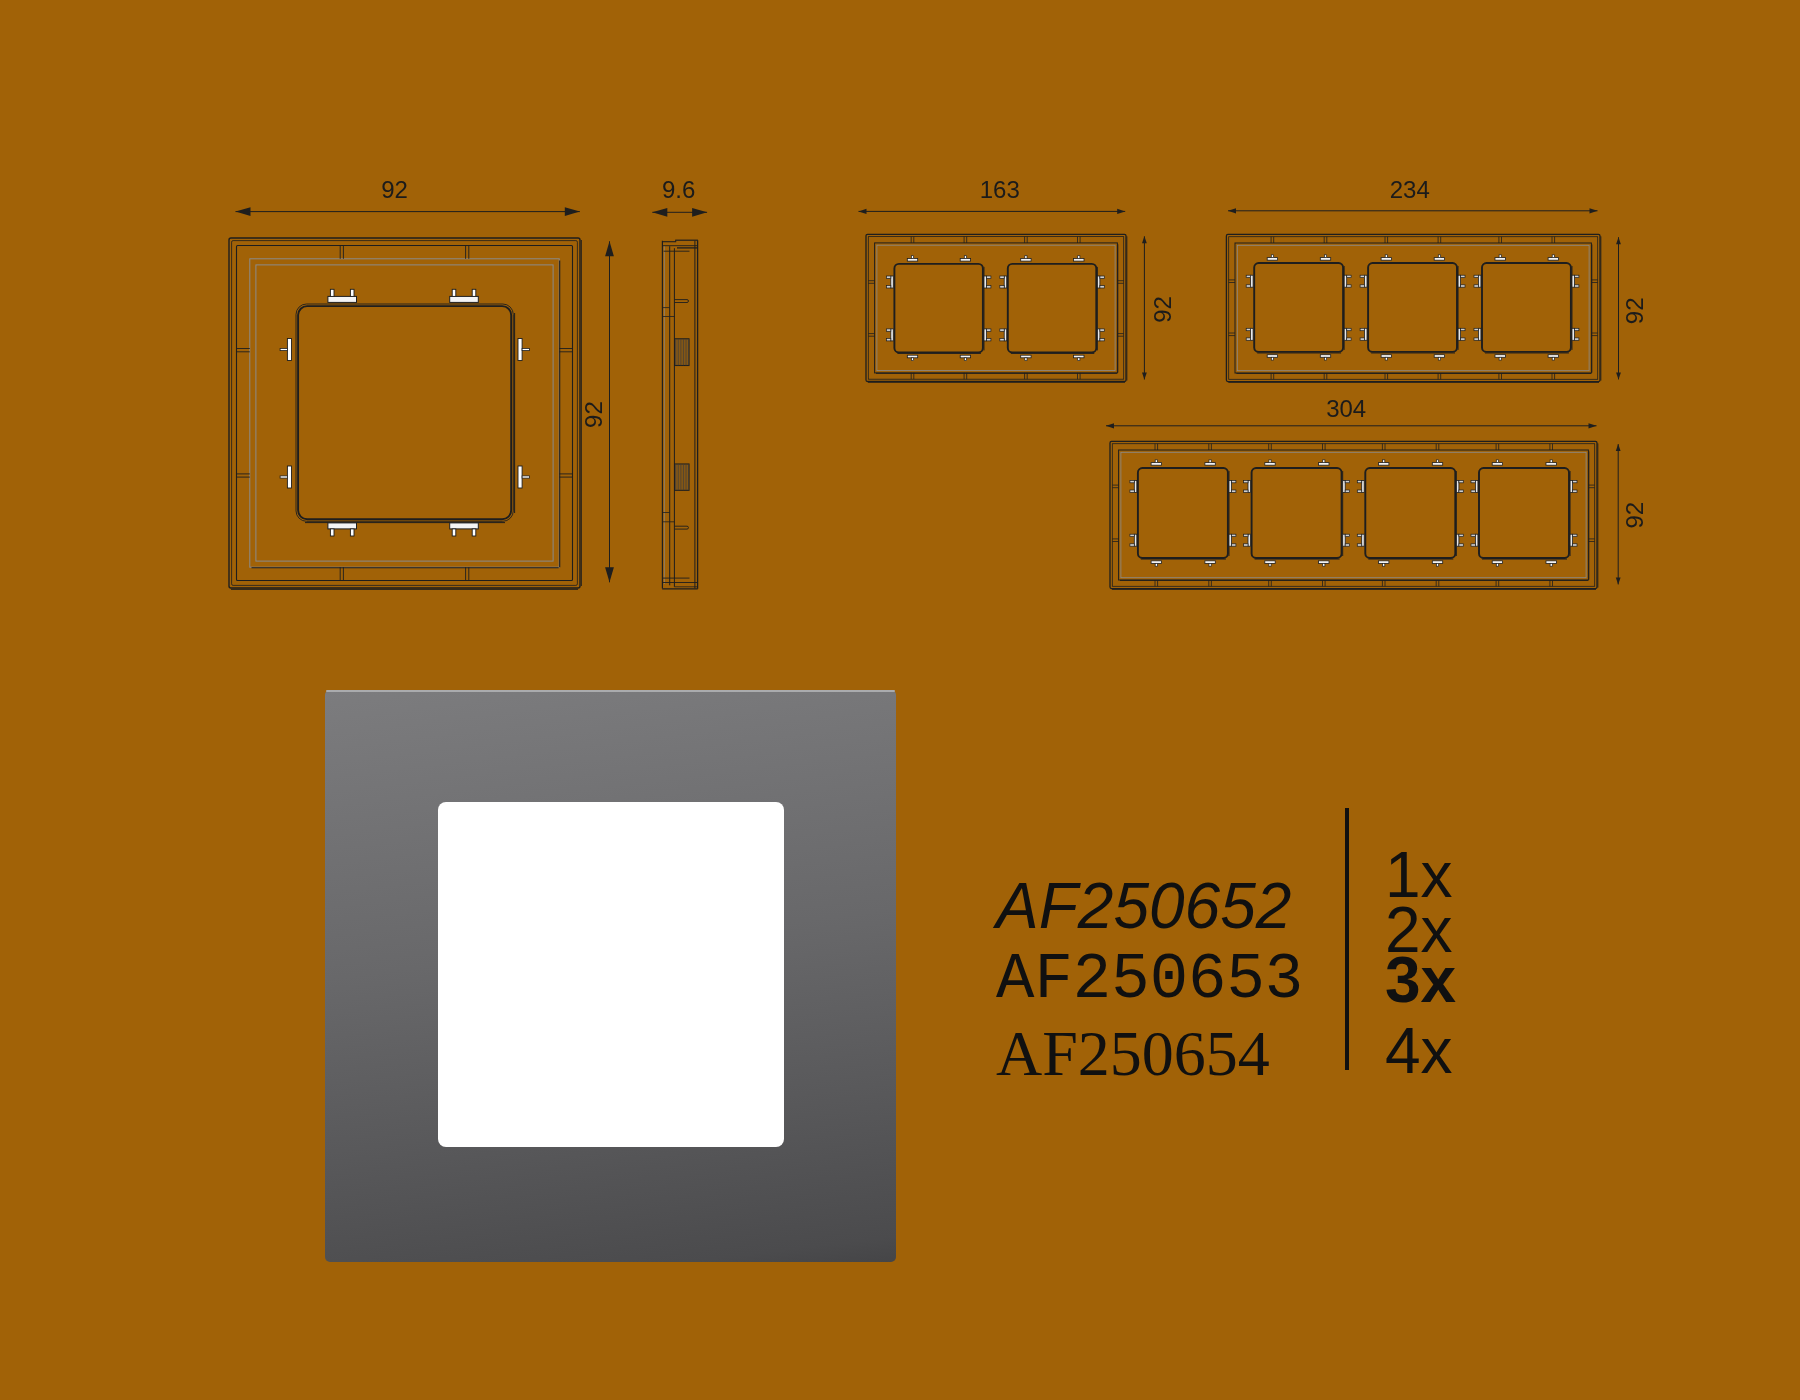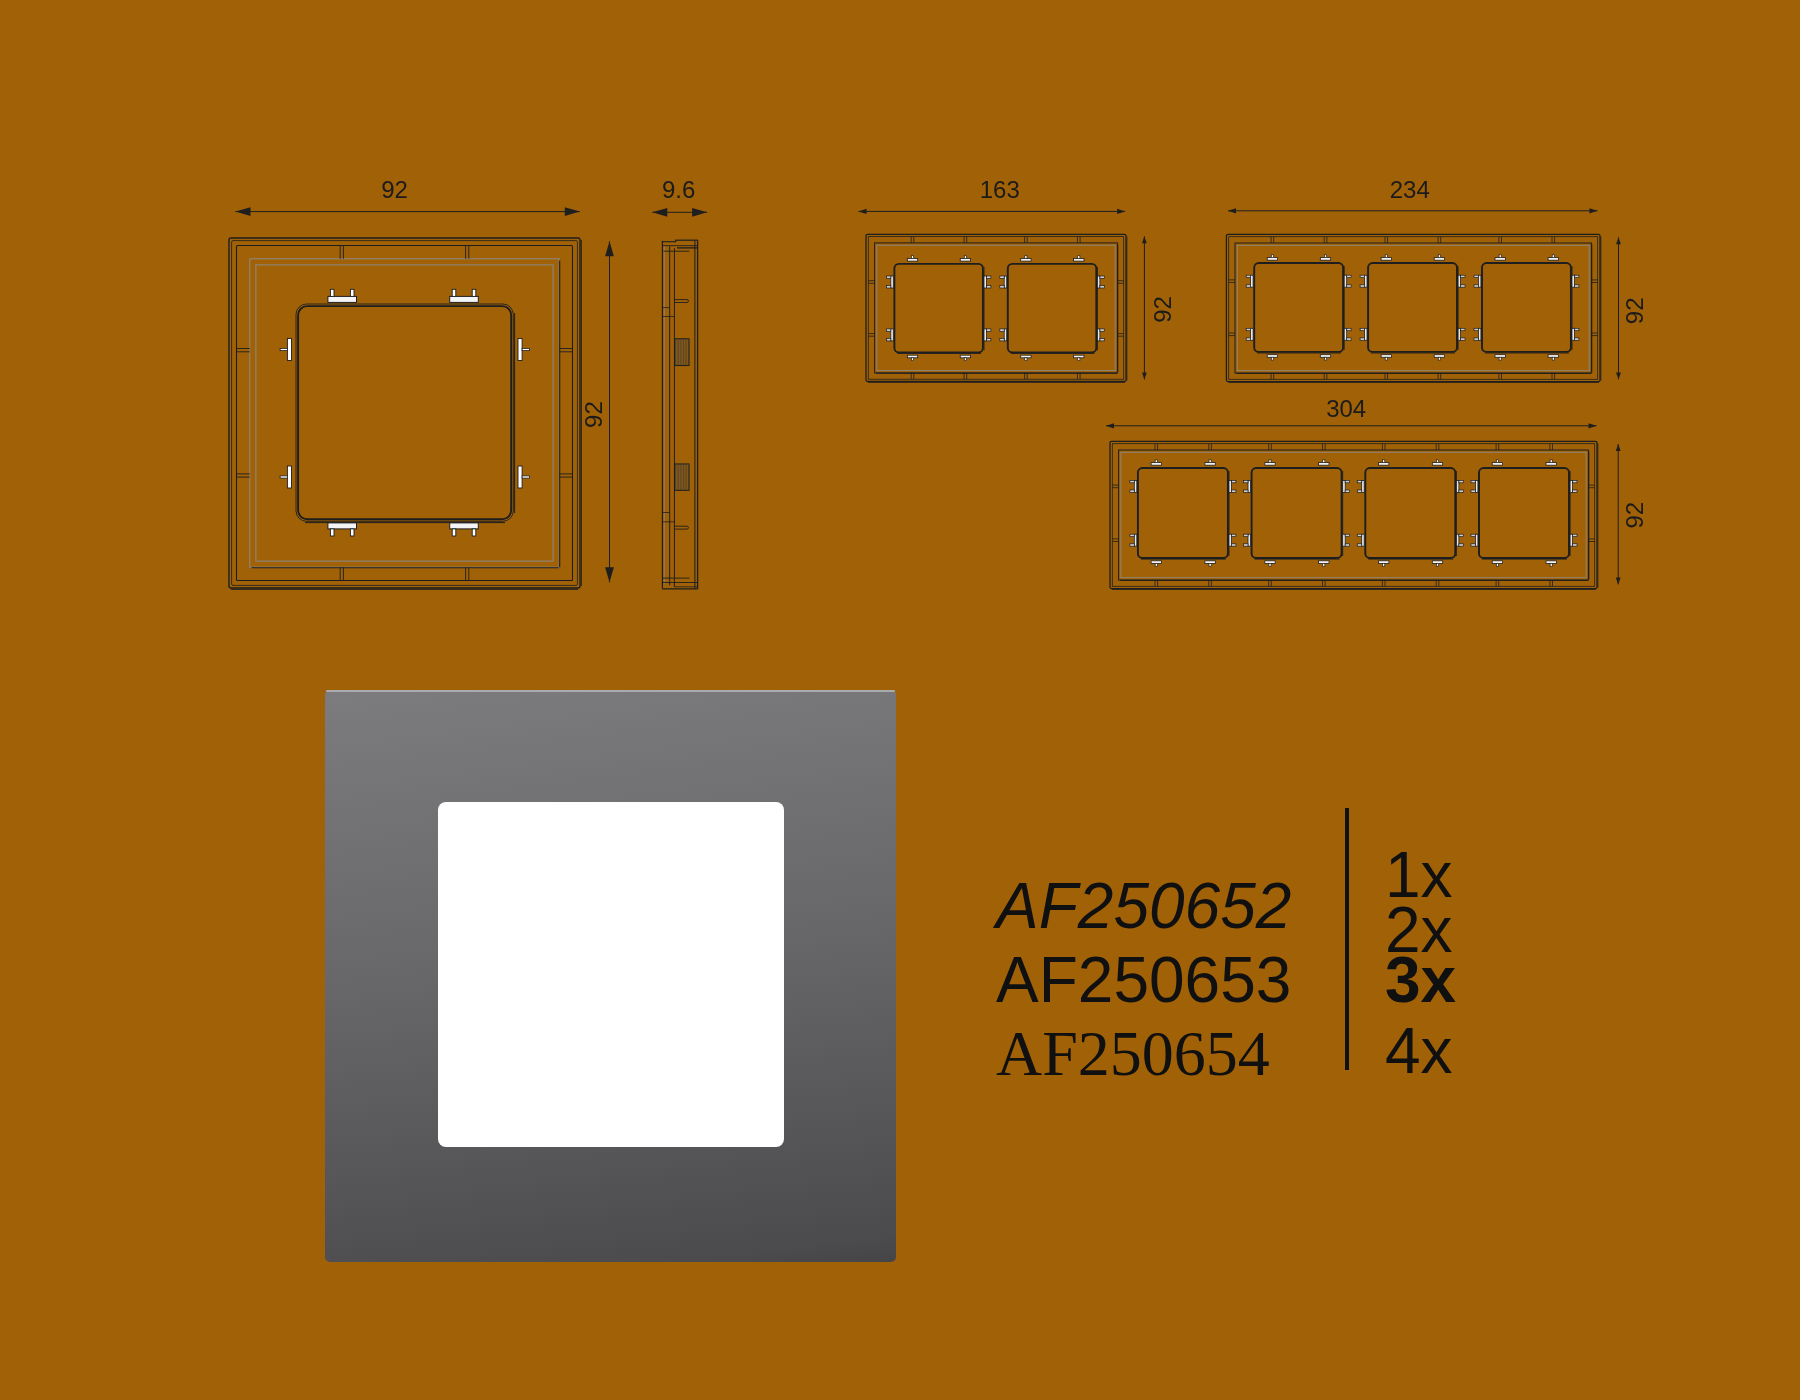--- a/index.html
+++ b/index.html
@@ -547,21 +547,21 @@
 
 <div style="position:absolute;left:326px;top:690px;width:569px;height:2px;
      background:#aaabad;border-radius:2px;"></div>
 
 <div style="position:absolute;left:438px;top:802px;width:346px;height:345px;
      background:#ffffff;border-radius:8px;"></div>
 
 
 <div class="code" style="left:996px;top:873.8px;font-style:italic;">AF250652</div>
 
-<div class="code" style="left:996px;top:947.8px;">AF250653</div>
+<div class="code" style="left:996px;top:947.8px;font-family:Liberation Mono, monospace;">AF250653</div>
 
 <div class="code" style="left:996px;top:1022px;font-family:Liberation Serif, serif;">AF250654</div>
 
 <div style="position:absolute;left:1345px;top:808px;width:4px;height:262px;background:#101010;"></div>
 
 <div class="code" style="left:1385px;top:798.8px;margin-top:44px;">1x</div>
 
 <div class="code" style="left:1385px;top:873.8px;margin-top:24px;">2x</div>
 
 <div class="code" style="left:1385px;top:947.8px;font-weight:bold;">3x</div>

